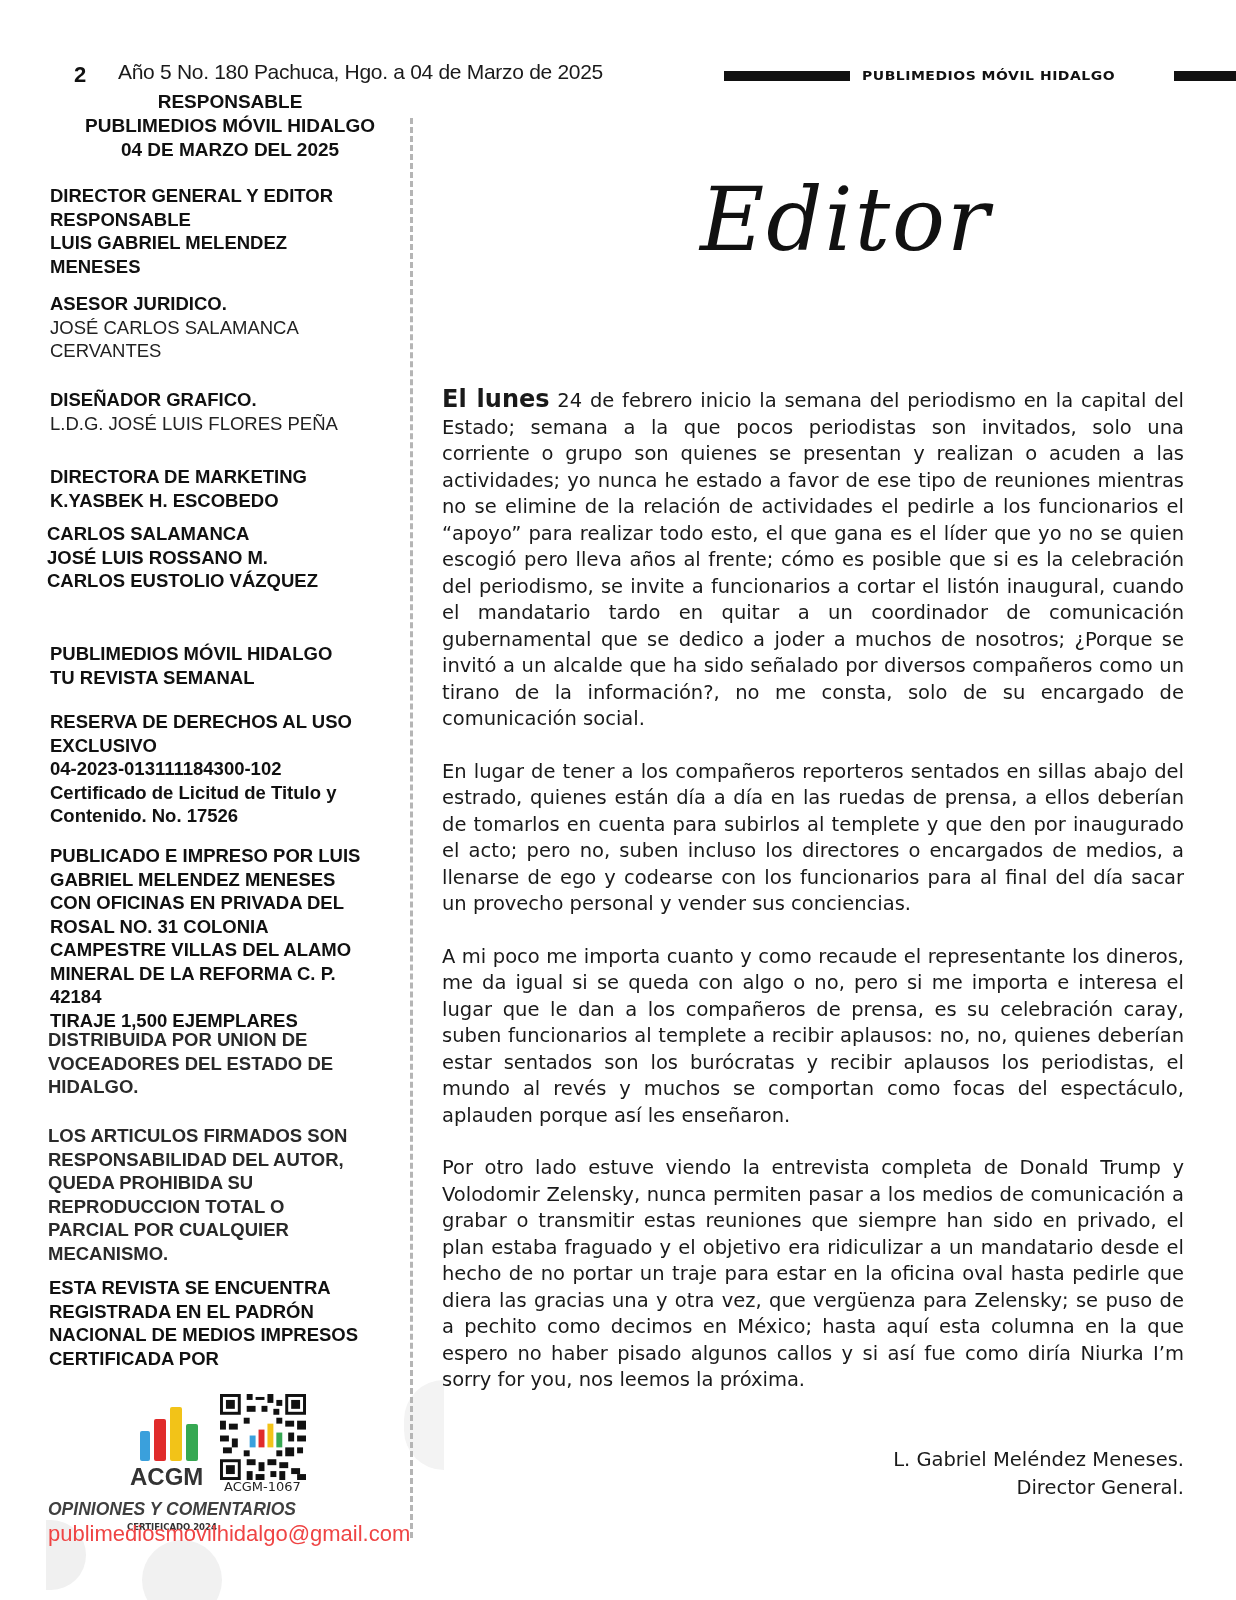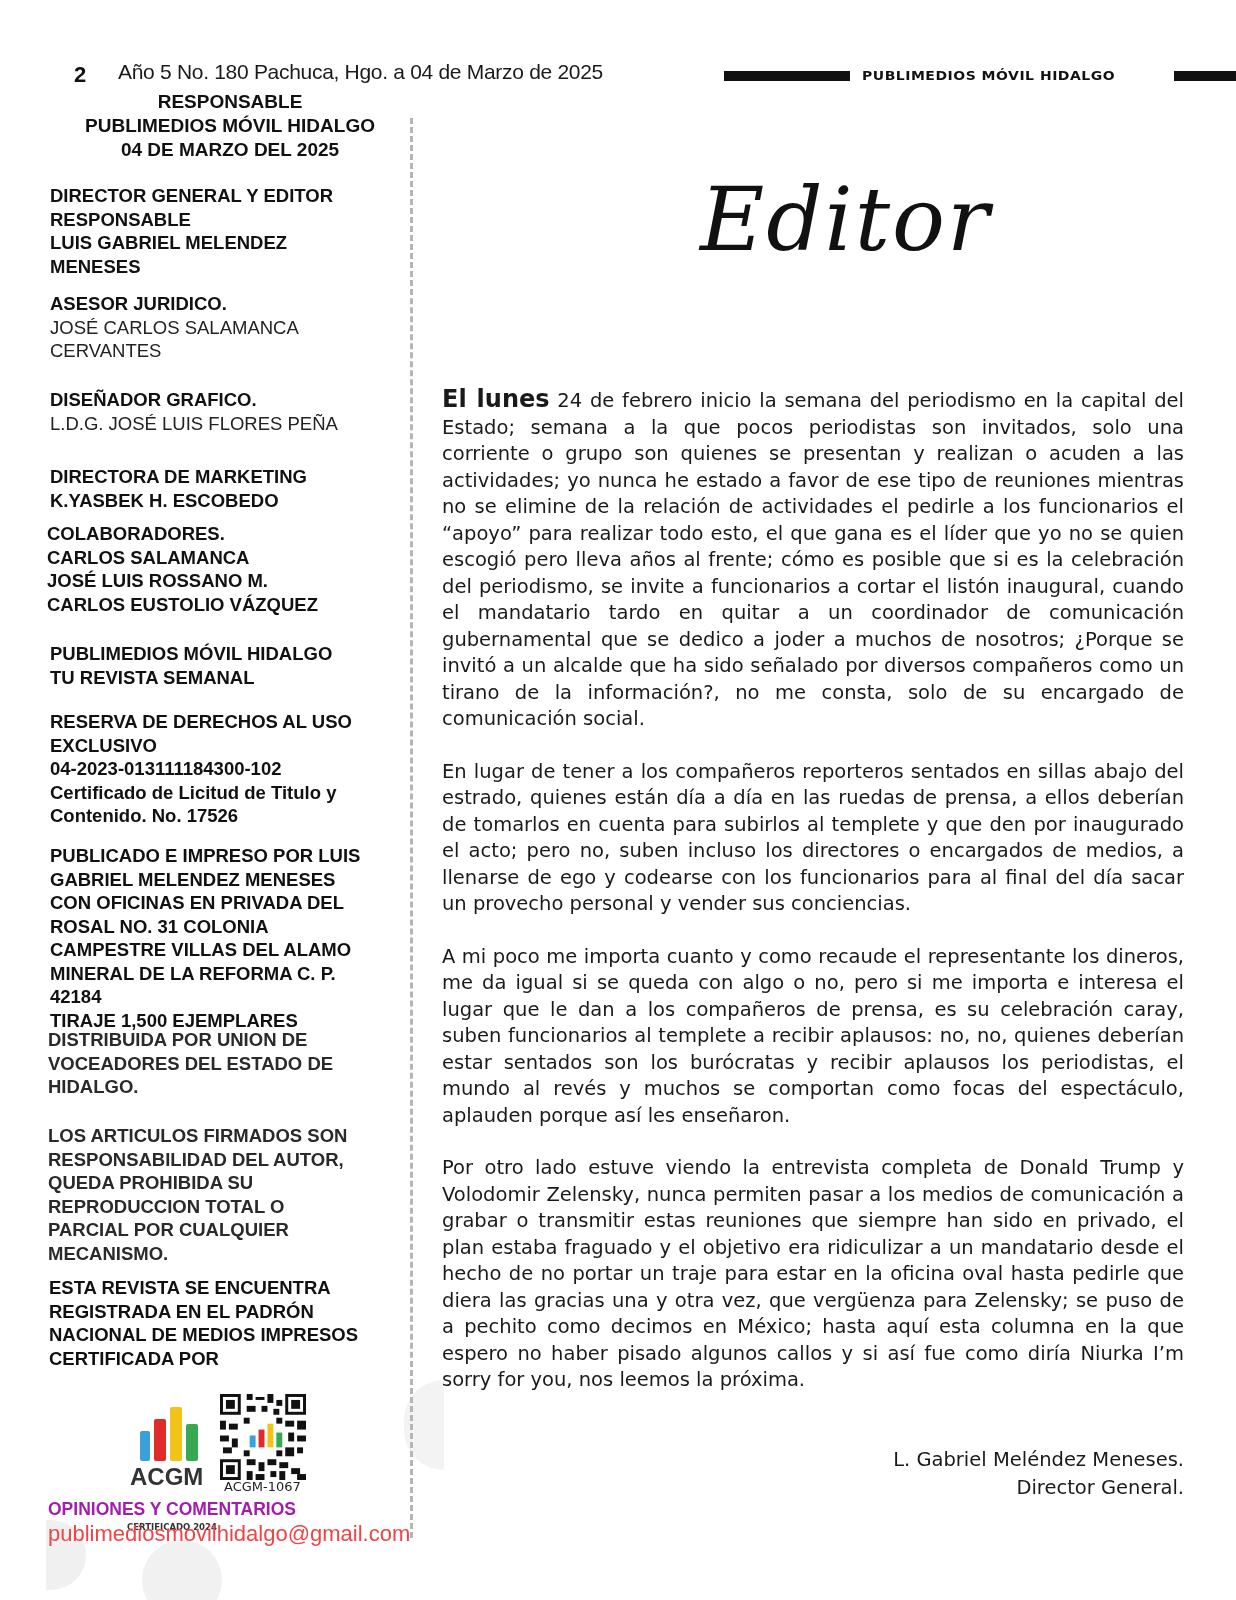--- a/index.html
+++ b/index.html
@@ -30,21 +30,21 @@
   .lead { font-weight: bold; font-size: 24px; }
 
   .signature { right: 52px; top: 1446px; text-align: right; font-family: "DejaVu Sans", sans-serif; font-size: 19.5px; line-height: 28px; color:#1a1a1a; }
 
   .acgm-logo { left: 128px; top: 1394px; width: 88px; height: 96px; }
   .qr { left: 220px; top: 1394px; width: 86px; height: 86px; }
   .qr-label { left: 224px; top: 1479px; font-family: "DejaVu Sans", sans-serif; font-size: 13px; color:#222; }
   .acgm-text { left: 130px; top: 1463px; font-family: Liberation Sans, sans-serif; font-weight: bold; font-size: 24px; color:#333; }
   .acgm-cert { left: 127px; top: 1486px; font-family: "DejaVu Sans", sans-serif; font-size: 8.5px; font-weight: bold; color:#333;margin-top:36px; }
 
-  .opinions { left: 48px; top: 1499px; font-family: "Liberation Sans", sans-serif; font-weight: bold; font-size: 17.5px; color:#a21caf; }
+  .opinions { left: 48px; top: 1499px; font-family: "Liberation Sans", sans-serif; font-weight: bold; font-size: 17.5px; color:#404040;font-style:italic; }
   .email { left: 48px; top: 1521px; font-family: "Liberation Sans", sans-serif; font-size: 22px; color:#ef4444; }
 
   .circle { border-radius: 50%; background: #eeeeee; }
 </style>
 </head>
 <body>
 
 <div class="abs circle" style="left:46px; top:1520px; width:40px; height:70px; border-radius:0 50px 50px 0; background:#f0f0f0;"></div>
 <div class="abs circle" style="left:142px; top:1540px; width:80px; height:80px; background:#f1f1f1;"></div>
 <div class="abs circle" style="left:404px; top:1380px; width:40px; height:90px; border-radius:50px 0 0 50px; background:#f3f3f3;"></div>
@@ -77,21 +77,20 @@
   </div>
   <div class="blk" style="top:388px;">
     <div>DISEÑADOR GRAFICO.</div>
     <div class="reg">L.D.G. JOSÉ LUIS FLORES PEÑA</div>
   </div>
   <div class="blk" style="top:452px;margin-top:13px;">
     <div>DIRECTORA DE MARKETING</div>
     <div>K.YASBEK H. ESCOBEDO</div>
   </div>
   <div class="blk" style="top:522px; left:47px;">
-    <div>COLABORADORES.</div>
     <div>CARLOS SALAMANCA</div>
     <div>JOSÉ LUIS ROSSANO M.</div>
     <div>CARLOS EUSTOLIO VÁZQUEZ</div>
   </div>
   <div class="blk" style="top:642px;">
     <div>PUBLIMEDIOS MÓVIL HIDALGO</div>
     <div>TU REVISTA SEMANAL</div>
   </div>
   <div class="blk" style="top:710px;">
     <div>RESERVA DE DERECHOS AL USO</div>

